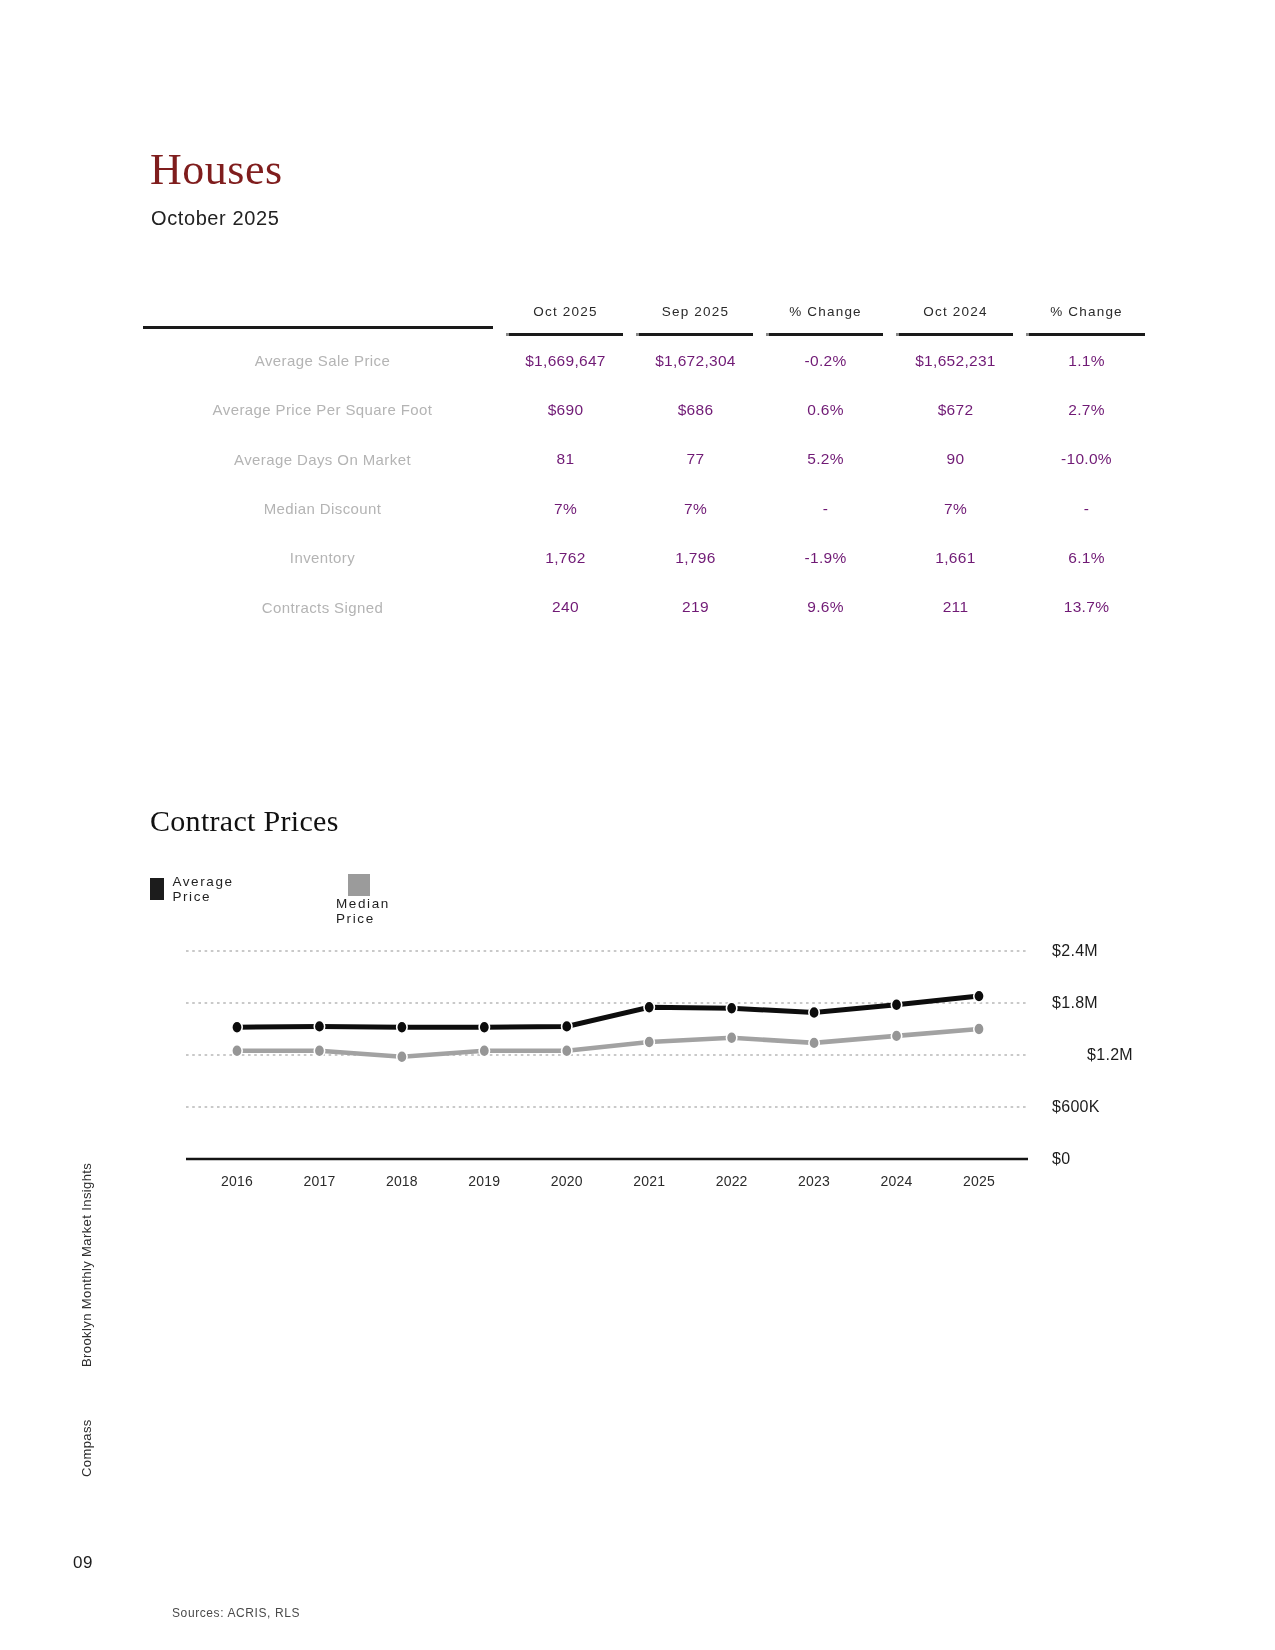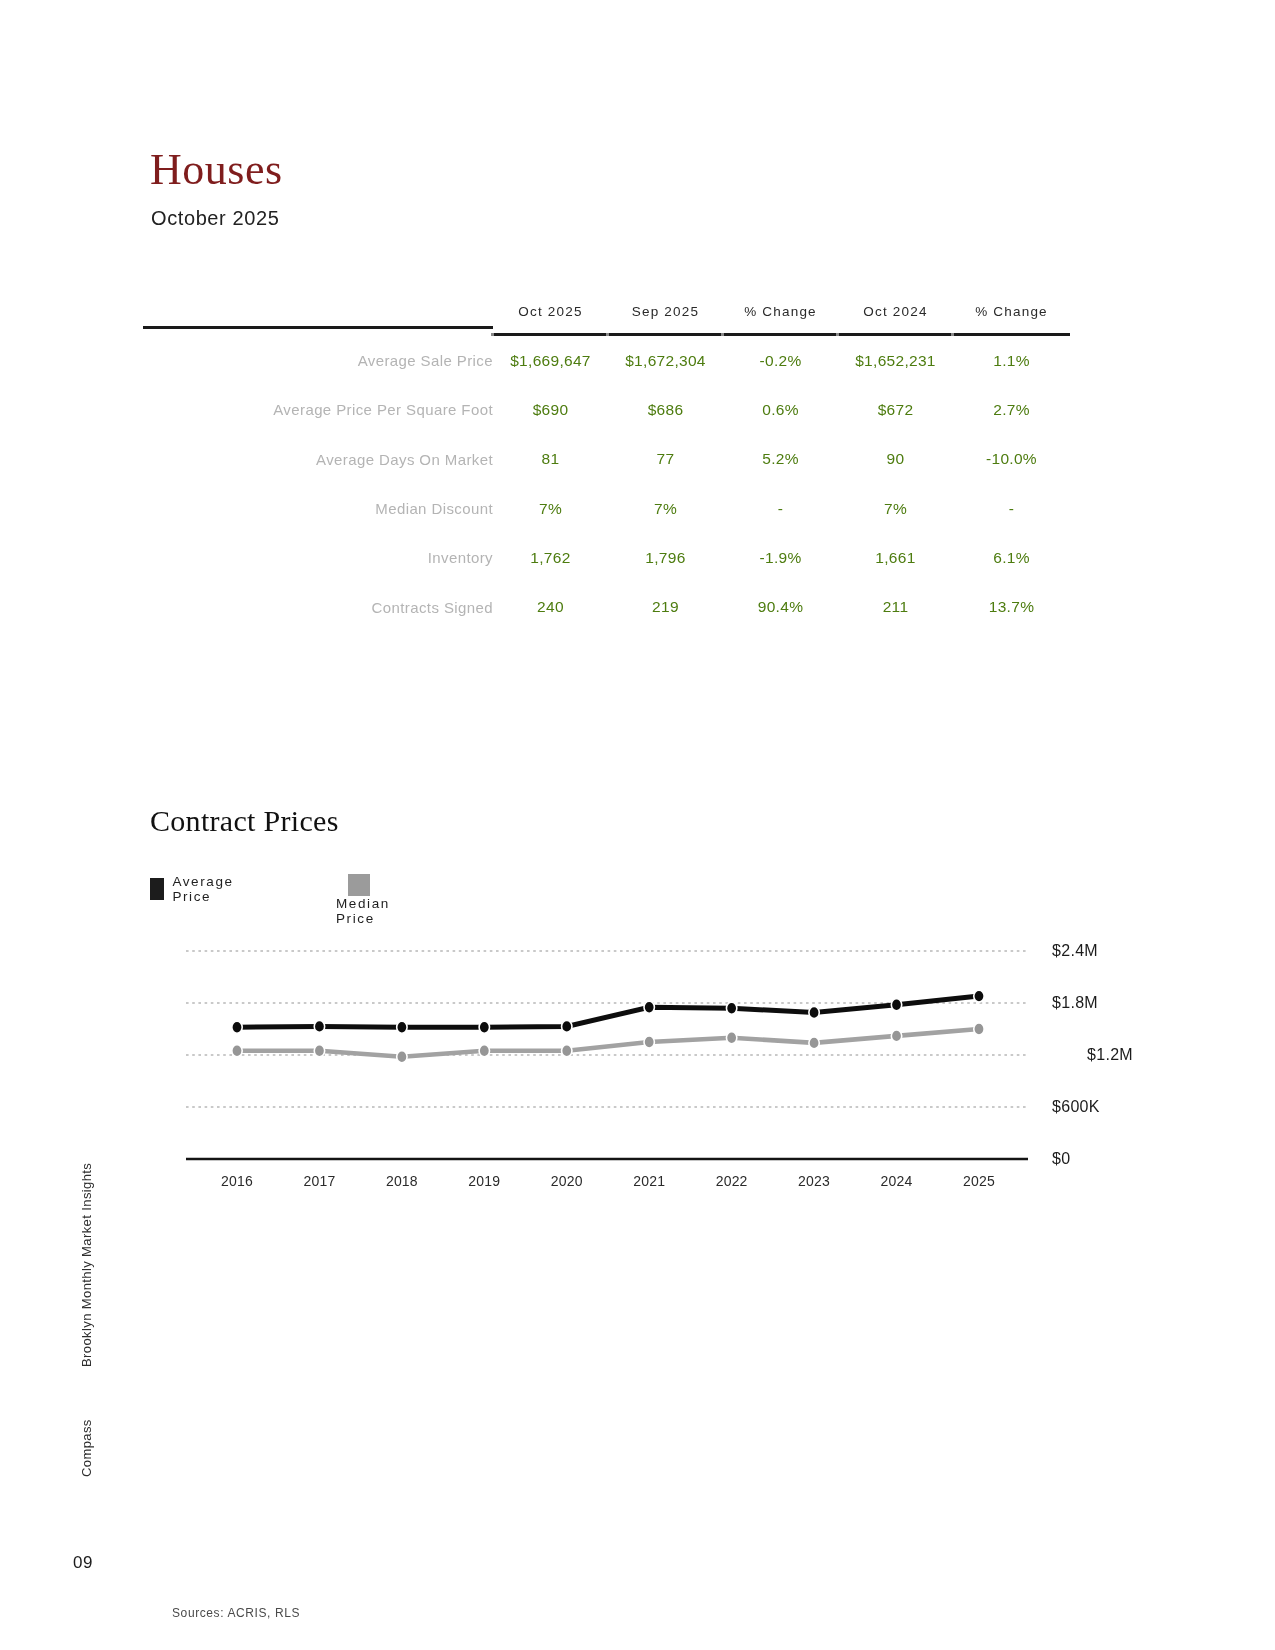--- a/index.html
+++ b/index.html
@@ -22,39 +22,39 @@
     font-size: 20px; color: #222; letter-spacing: 0.6px;
   }
 
   
   .stats-table {
     position: absolute; left: 143px; top: 304px; width: 927px;
   }
   .t-row {
     display: grid;
     grid-template-columns: 350px 115px 115px 115px 115px 117px;
-    column-gap: 0;
+    column-gap: 15px;
     align-items: center;
   }
   .t-head .t-cell {
     font-size: 13.5px; color: #2a2a2a; letter-spacing: 1.2px;
     text-align: center; padding-bottom: 14px;
     border-bottom: 3px solid #1a1a1a;
   }
   .t-head .t-cell.lbl { border-bottom: 3px solid #1a1a1a; }
   .t-head { position: relative; }
   
   .t-head .t-cell { position: relative; }
   .t-head .t-cell:not(:first-child)::after {
     content: ""; position: absolute; left: -2px; bottom: -3px;
     width: 3px; height: 3px; background: #8a8a8a;
   }
   .t-body .t-row { height: 49.3px; }
-  .t-cell { text-align: center; font-size: 15.5px; color: #4d7c0f; letter-spacing: 0.3px; }
-  .t-cell.lbl { text-align: right; padding-left: 9px; color: #b4b4b4; font-size: 15px; letter-spacing: 0.4px; }
+  .t-cell { text-align: center; font-size: 15.5px; color: #701a75; letter-spacing: 0.3px; }
+  .t-cell.lbl { text-align: center; padding-left: 9px; color: #b4b4b4; font-size: 15px; letter-spacing: 0.4px; }
 
   
   .section-title {
     position: absolute; left: 150px; top: 804px;
     font-family: Liberation Serif, serif;
     font-size: 30px; font-weight: 400; color: #111;
     letter-spacing: 0.3px;
   }
   .legend { position: absolute; left: 150px; top: 874px; height: 24px; }
   .legend-item { position: absolute; top: 0; display: flex; align-items: center; }
@@ -145,21 +145,21 @@
         <div class="t-cell">1,762</div>
         <div class="t-cell">1,796</div>
         <div class="t-cell">-1.9%</div>
         <div class="t-cell">1,661</div>
         <div class="t-cell">6.1%</div>
       </div>
       <div class="t-row">
         <div class="t-cell lbl">Contracts Signed</div>
         <div class="t-cell">240</div>
         <div class="t-cell">219</div>
-        <div class="t-cell">90.4%</div>
+        <div class="t-cell">9.6%</div>
         <div class="t-cell">211</div>
         <div class="t-cell">13.7%</div>
       </div>
     </div>
 </div>
 
 <h2 class="section-title">Contract Prices</h2>
 
 <div class="legend">
     <div class="legend-item li-0">

